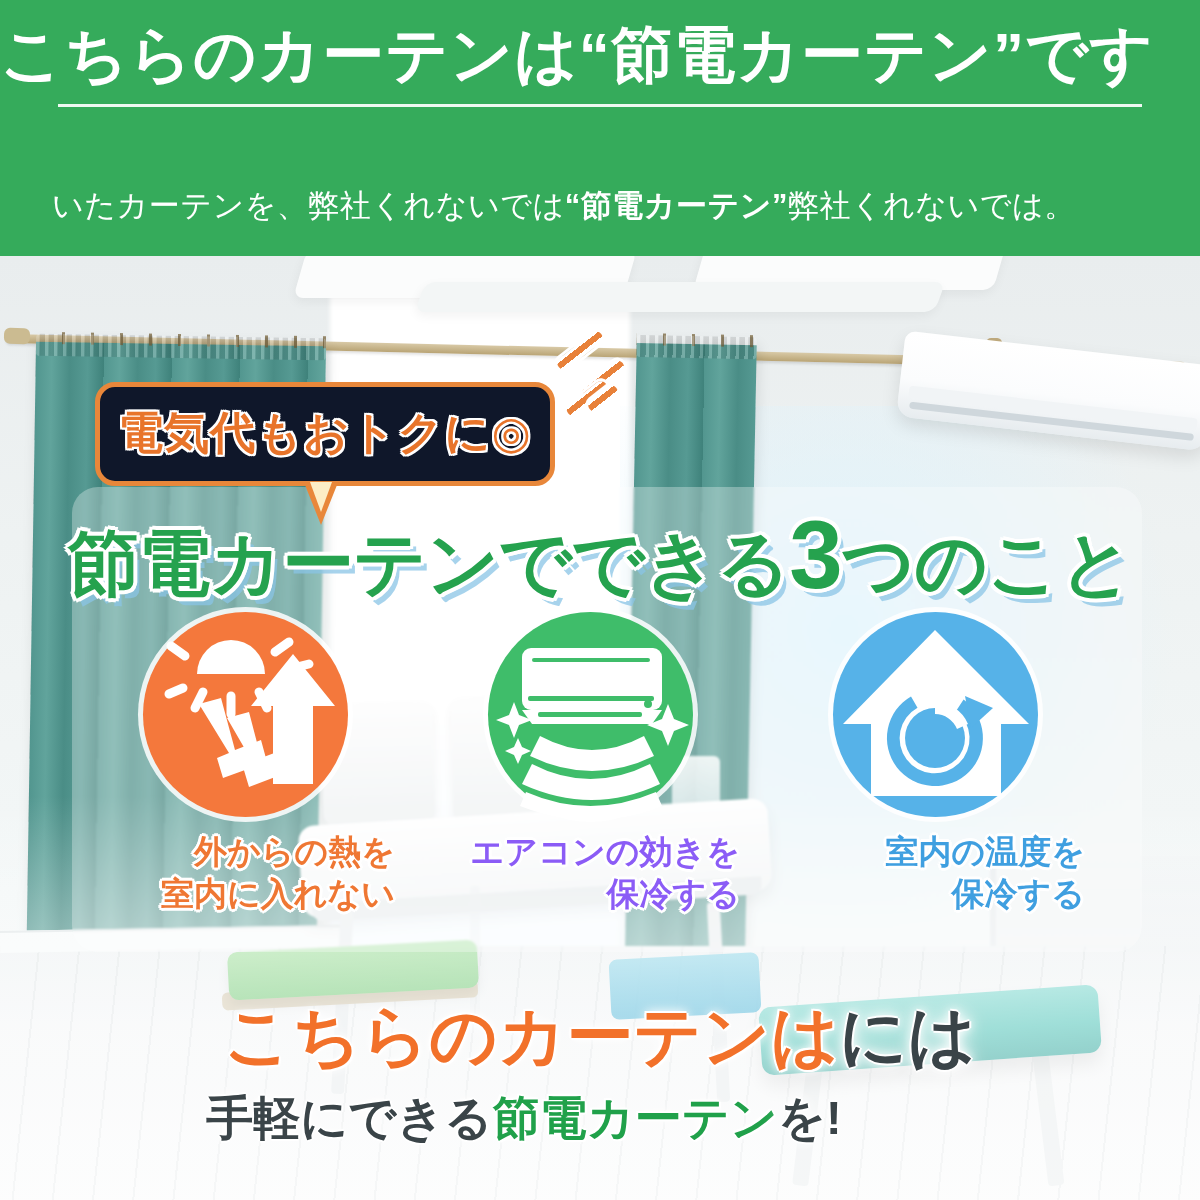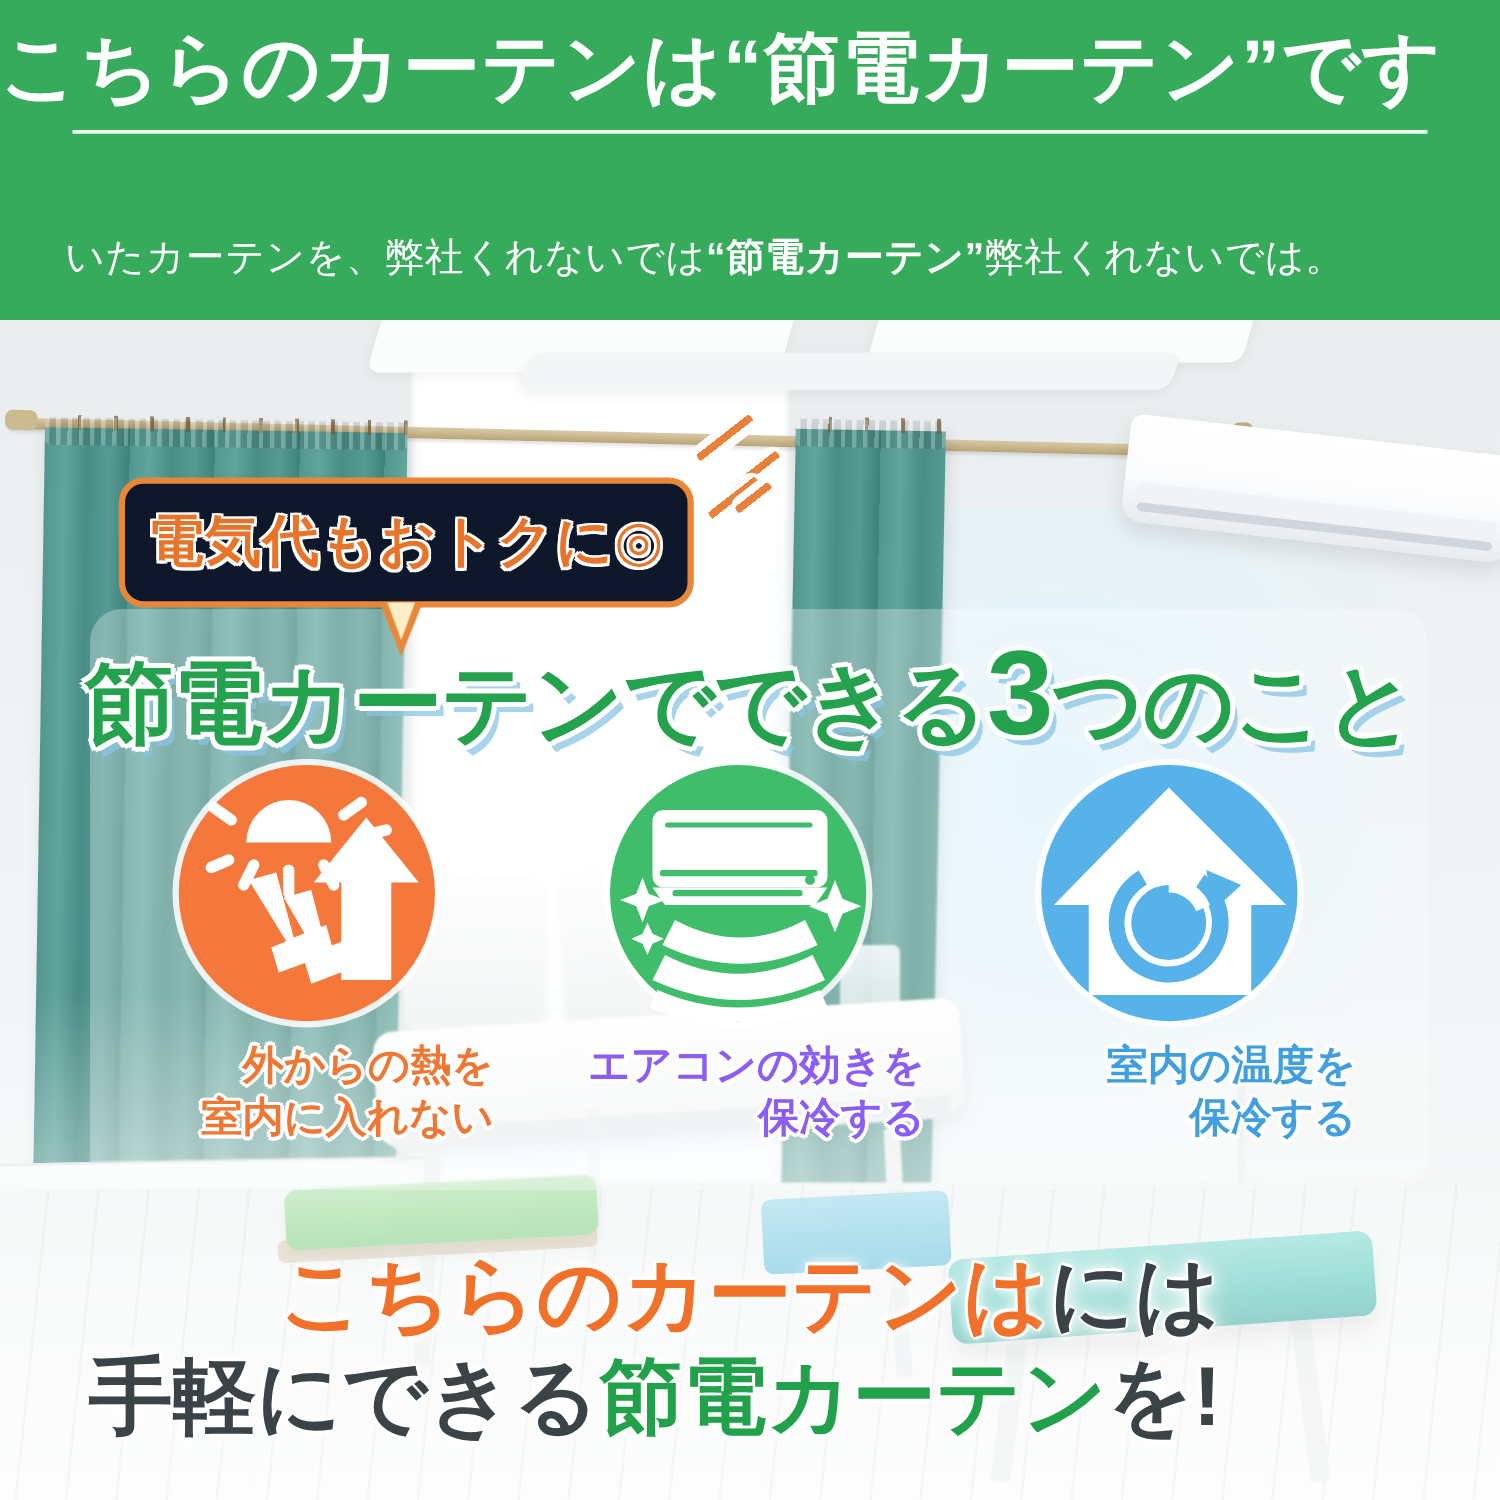--- a/index.html
+++ b/index.html
@@ -303,21 +303,21 @@
       2px 2px 0 #fff,-2px -2px 0 #fff,2px -2px 0 #fff,-2px 2px 0 #fff;
   }
 
   
   .bot1{
     position:absolute;left:0;top:998px;width:1200px;text-align:center;
     white-space:nowrap;font-weight:bold;font-size:67px;line-height:76px;
   }
   .bot2{
     position:absolute;left:0;top:1080px;width:1048px;text-align:center;
-    white-space:nowrap;font-weight:bold;font-size:67px;line-height:76px;
+    white-space:nowrap;font-weight:bold;font-size:47px;line-height:76px;
   }
   .t-orange{
     color:#f2712a;
     text-shadow:0 0 10px #fff,0 0 14px #fff,2px 0 0 #fff,-2px 0 0 #fff,
       0 2px 0 #fff,0 -2px 0 #fff,2px 2px 0 #fff,-2px -2px 0 #fff;
   }
   .t-dark{
     color:#3a4448;
     text-shadow:0 0 10px #fff,0 0 16px #fff,0 0 22px #fff,
       2px 0 0 #fff,-2px 0 0 #fff,0 2px 0 #fff,0 -2px 0 #fff;

